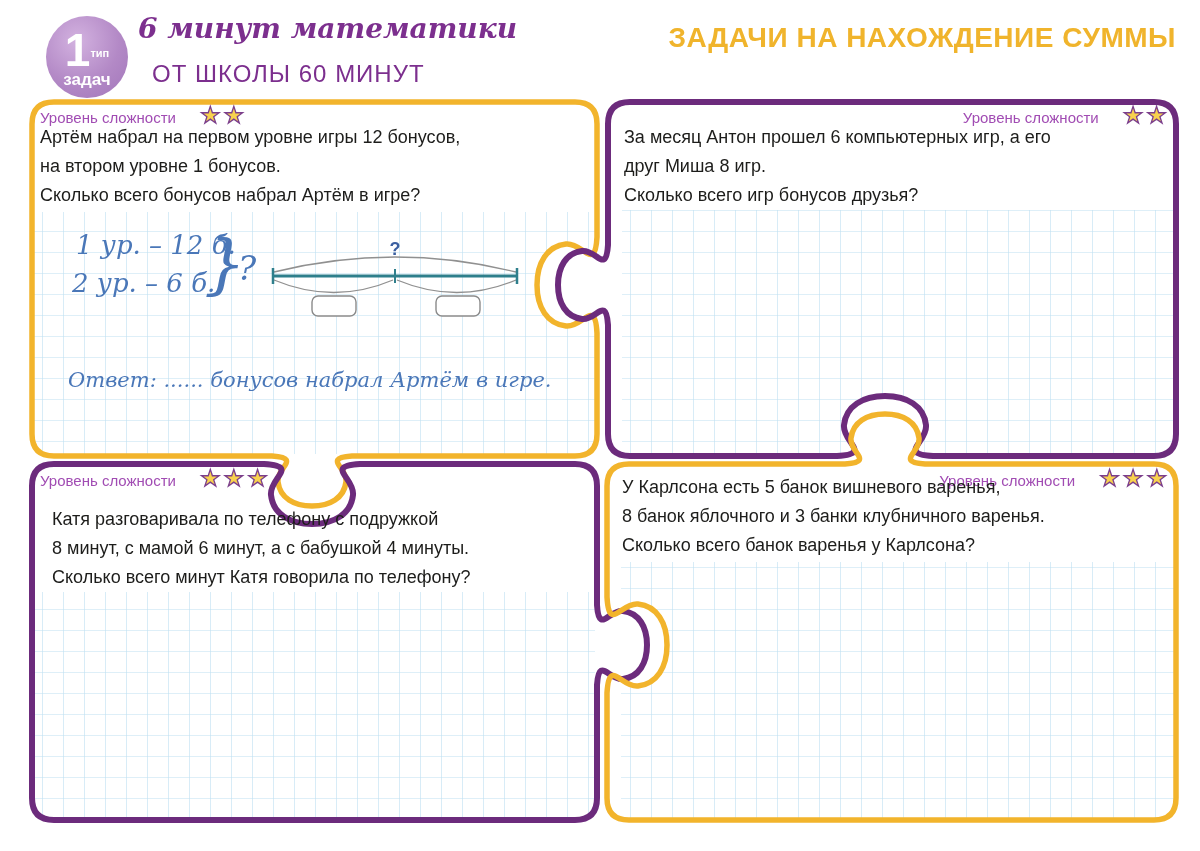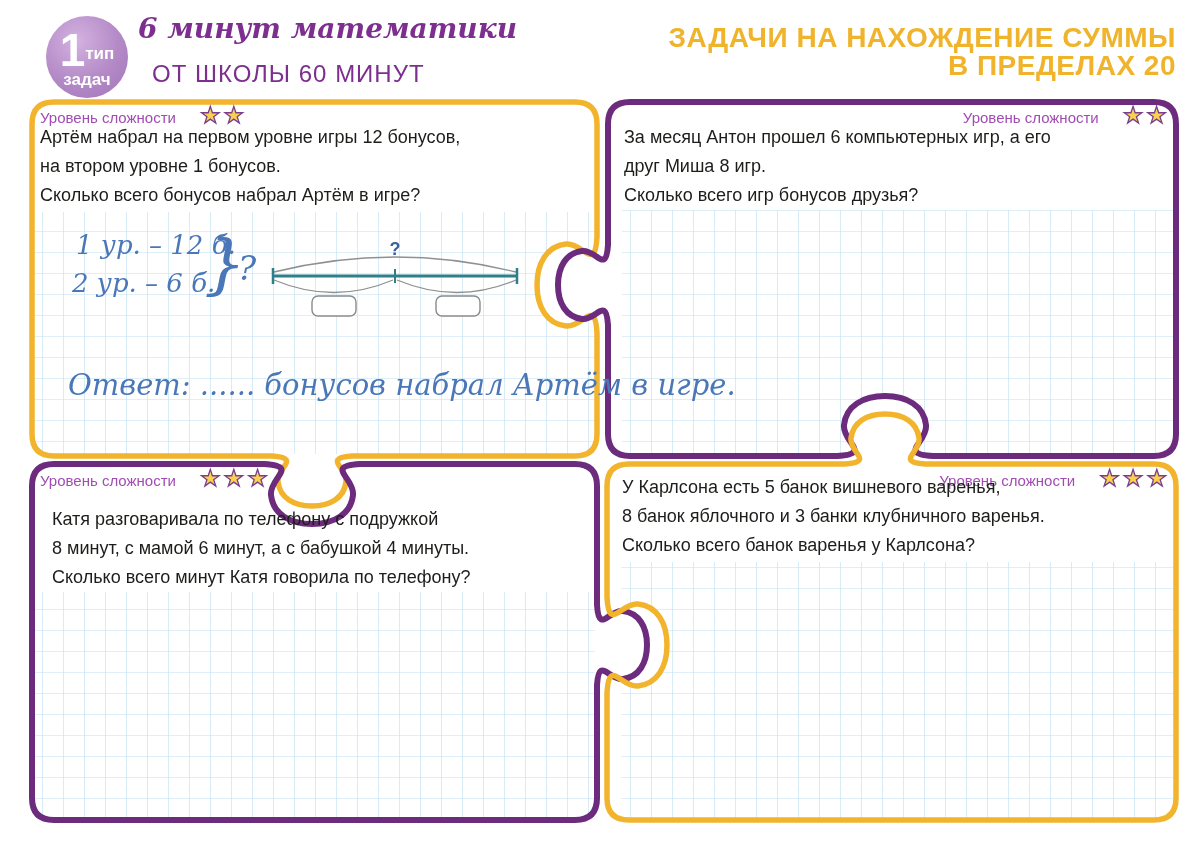--- a/index.html
+++ b/index.html
@@ -7,21 +7,21 @@
        font-family:"Liberation Sans", sans-serif;overflow:hidden;}
   .abs{position:absolute;}
 
   
   .badge{left:46px;top:16px;width:82px;height:82px;border-radius:50%;
          background:radial-gradient(circle at 38% 30%, #d3b2e0 0%, #b389c6 55%, #a276ba 100%);
          color:#fff;display:flex;flex-direction:column;align-items:center;justify-content:center;
          font-weight:bold;line-height:1;}
   .badge-row{display:flex;align-items:center;}
   .badge-num{font-size:46px;letter-spacing:-1px;}
-  .badge-suffix{font-size:17px;margin-left:1px;margin-top:8px;}
+  .badge-suffix{font-size:11px;margin-left:1px;margin-top:8px;}
   .badge-word{font-size:17px;margin-top:-2px;}
   .main-title{left:138px;top:12px;font-family:"DejaVu Serif", serif;
               font-style:italic;font-weight:bold;font-size:28px;color:#7c2f8e;white-space:nowrap;}
   .main-subtitle{left:152px;top:60px;font-size:24px;color:#7c2f8e;letter-spacing:1px;white-space:nowrap;}
   .topic{right:24px;top:24px;text-align:right;color:#f0b42c;font-weight:bold;
          font-size:28px;line-height:1.0;letter-spacing:.5px;}
 
   
   .diff-row{display:flex;align-items:center;gap:24px;height:26px;}
   .diff-label{font-size:15px;color:#a14cb3;white-space:nowrap;}
@@ -38,21 +38,21 @@
   .p-tr{left:624px;top:123px;}
   .p-bl{left:52px;top:505px;}
   .p-br{left:622px;top:473px;}
 
   
   .hand{font-family:"DejaVu Serif", serif;font-style:italic;color:#4a77b8;white-space:nowrap;}
   .given1{left:76px;top:230px;font-size:26px;}
   .given2{left:72px;top:268px;font-size:26px;}
   .brace{left:204px;top:226px;font-size:66px;font-weight:normal;line-height:76px;}
   .qmark{left:238px;top:248px;font-size:34px;}
-  .answer{left:68px;top:368px;font-size:29px;}
+  .answer{left:68px;top:368px;font-size:21px;}
 </style>
 </head>
 <body>
 
 <svg class="abs" style="left:0;top:0;" width="1200" height="851" viewBox="0 0 1200 851">
   <defs>
     <pattern id="grid" width="21" height="21" patternUnits="userSpaceOnUse">
       <path d="M 21 0 L 0 0 0 21" fill="none" stroke-width="1.2" stroke="#bee0f2"></path>
     </pattern>
 
@@ -137,21 +137,20 @@
     <span class="badge-suffix">тип</span>
   </div>
   <div class="badge-word">задач</div>
 </div>
 
 <div class="abs main-title">6 минут математики</div>
 <div class="abs main-subtitle">ОТ ШКОЛЫ 60 МИНУТ</div>
 
 <div class="abs topic">
   <div>ЗАДАЧИ НА НАХОЖДЕНИЕ СУММЫ</div>
-  <div>В ПРЕДЕЛАХ 20</div>
 </div>
 
 <div class="abs diff-row row-tl">
   <span class="diff-label">Уровень сложности</span>
   <span class="stars">★★</span>
 </div>
 <div class="abs diff-row row-tr">
   <span class="diff-label">Уровень сложности</span>
   <span class="stars">★★</span>
 </div>

